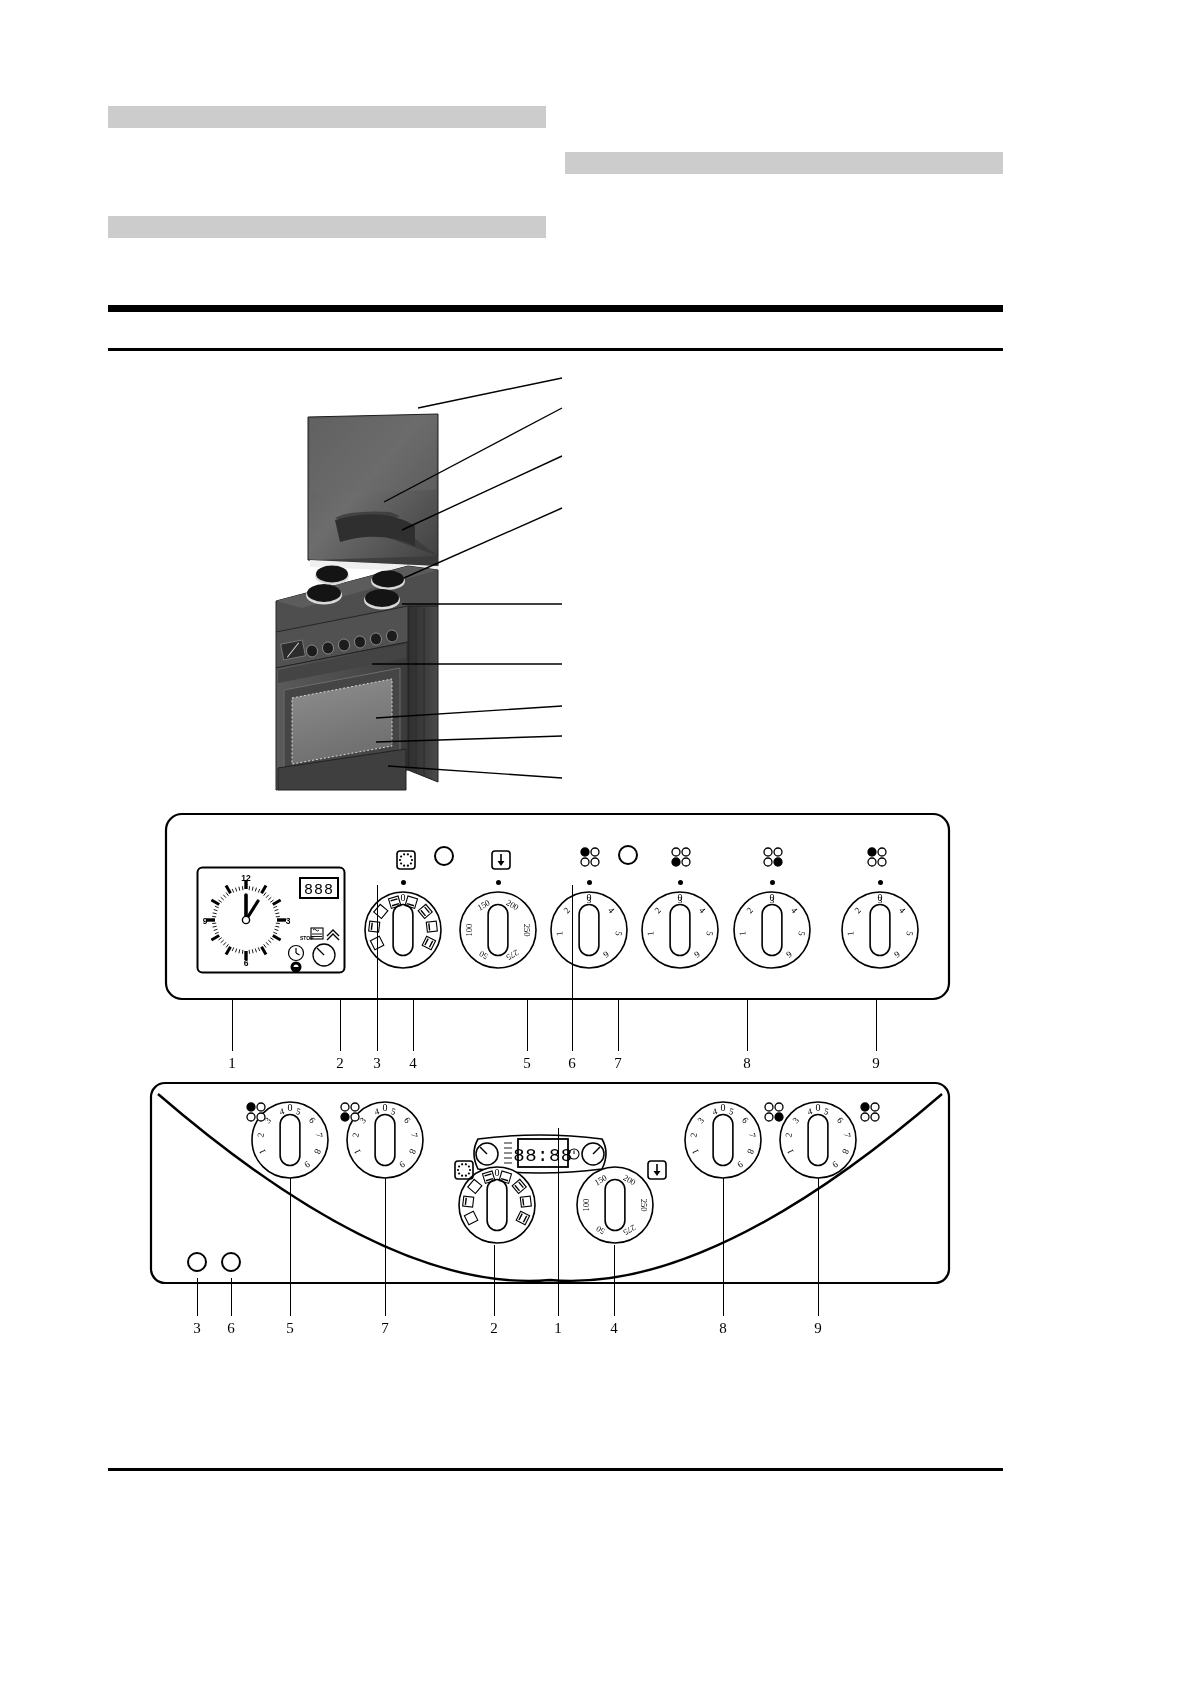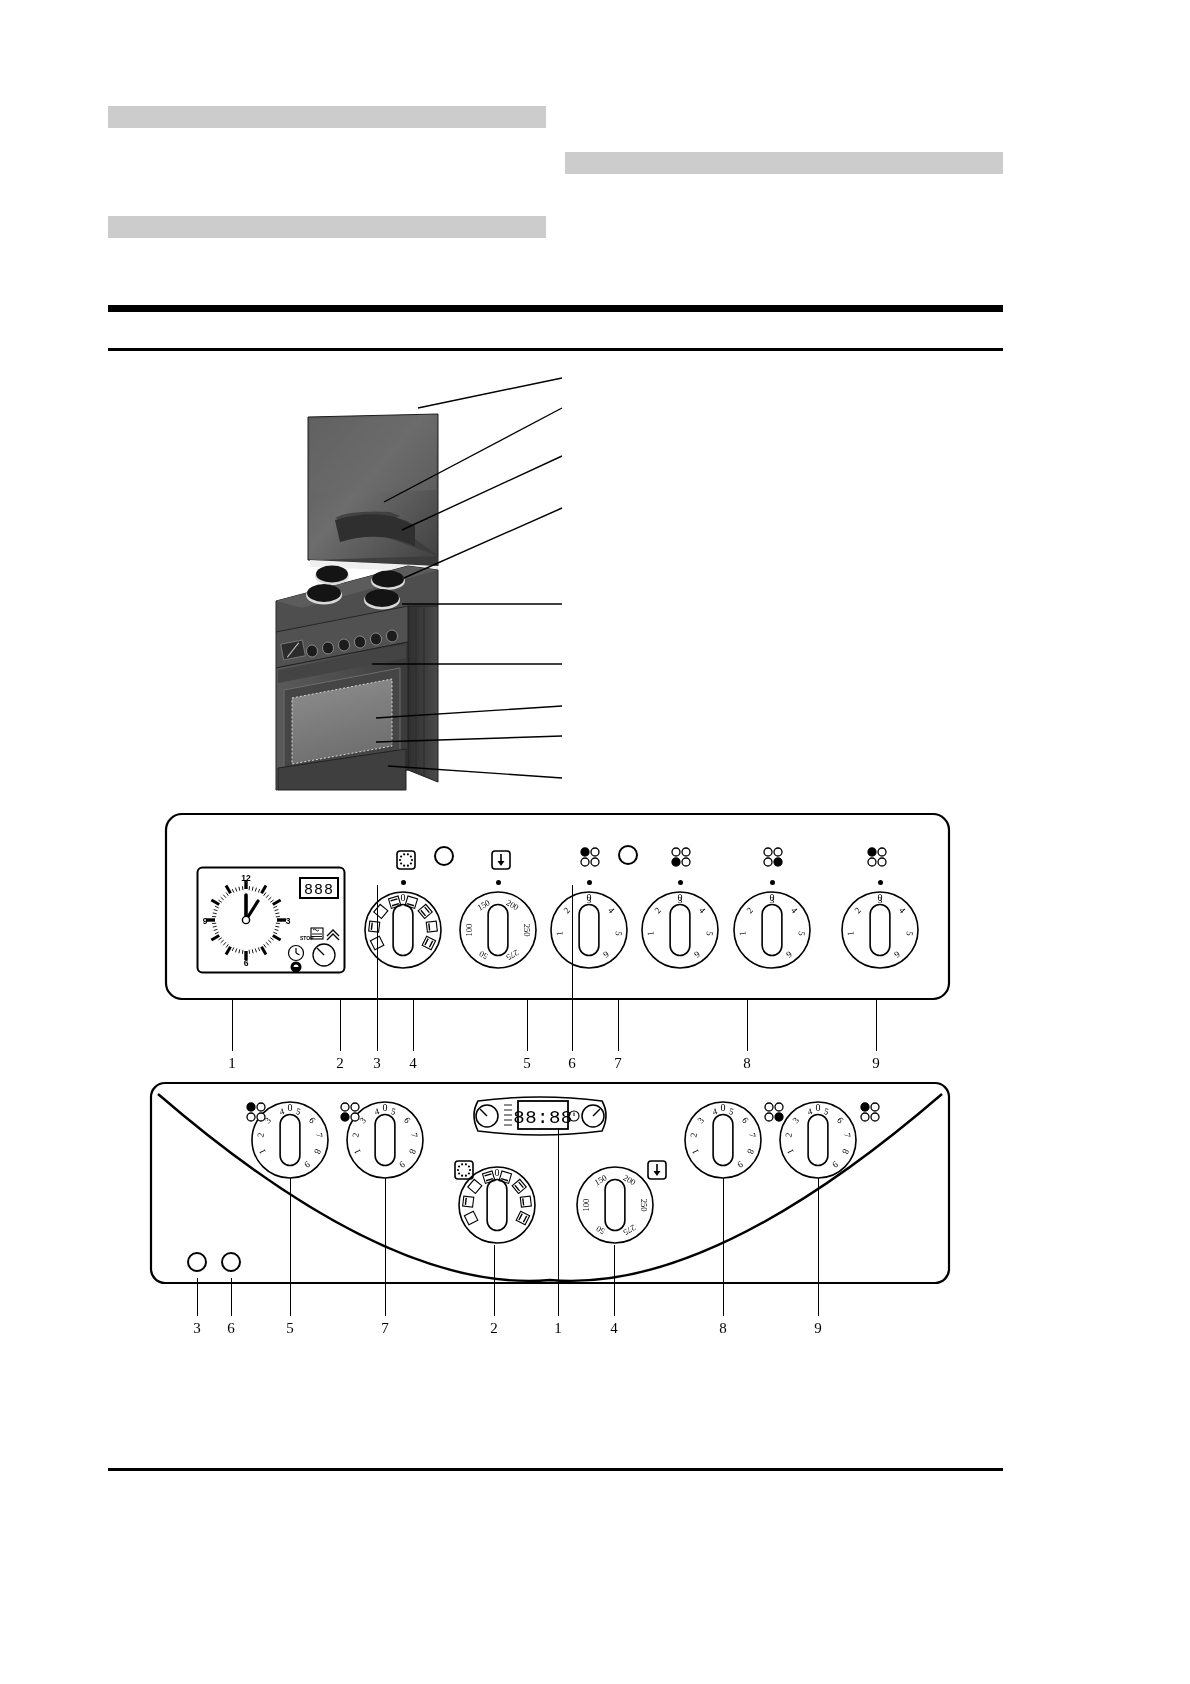--- a/index.html
+++ b/index.html
@@ -427,21 +427,21 @@
     <div class="callout-num" style="left: 866px; top: 1055px;">9</div>
   </div>
 
 <div class="panel-wrap" style="left:150px;top:1082px;width:800px;height:202px;">
   <svg width="800" height="202" viewBox="0 0 800 202">
     <rect x="1" y="1" width="798" height="200" rx="14" ry="14" fill="#fff" stroke="#000" stroke-width="2.2"></rect>
     <path d="M8,12 Q240,212 400,198 Q560,212 792,12" fill="none" stroke="#000" stroke-width="2.4"></path>
   </svg>
 </div>
 
-<div class="abs" style="left:460px;top:1095px;width:160px;height:42px;">
+<div class="abs" style="left:460px;top:1133px;width:160px;height:42px;">
   <svg width="160" height="42" viewBox="0 0 160 42">
     <path d="M18,6 Q80,-2 142,6 Q150,20 142,36 Q80,44 18,36 Q10,20 18,6 Z" fill="#fff" stroke="#000" stroke-width="1.6"></path>
     <circle cx="27" cy="21" r="11" fill="none" stroke="#000" stroke-width="1.5"></circle>
     <line x1="27" y1="21" x2="20" y2="14" stroke="#000" stroke-width="1.4"></line>
     <circle cx="133" cy="21" r="11" fill="none" stroke="#000" stroke-width="1.5"></circle>
     <line x1="133" y1="21" x2="140" y2="14" stroke="#000" stroke-width="1.4"></line>
     <g stroke="#000" stroke-width="0.9">
       <line x1="44" y1="10" x2="52" y2="10"></line>
       <line x1="44" y1="15" x2="52" y2="15"></line>
       <line x1="44" y1="20" x2="52" y2="20"></line>

